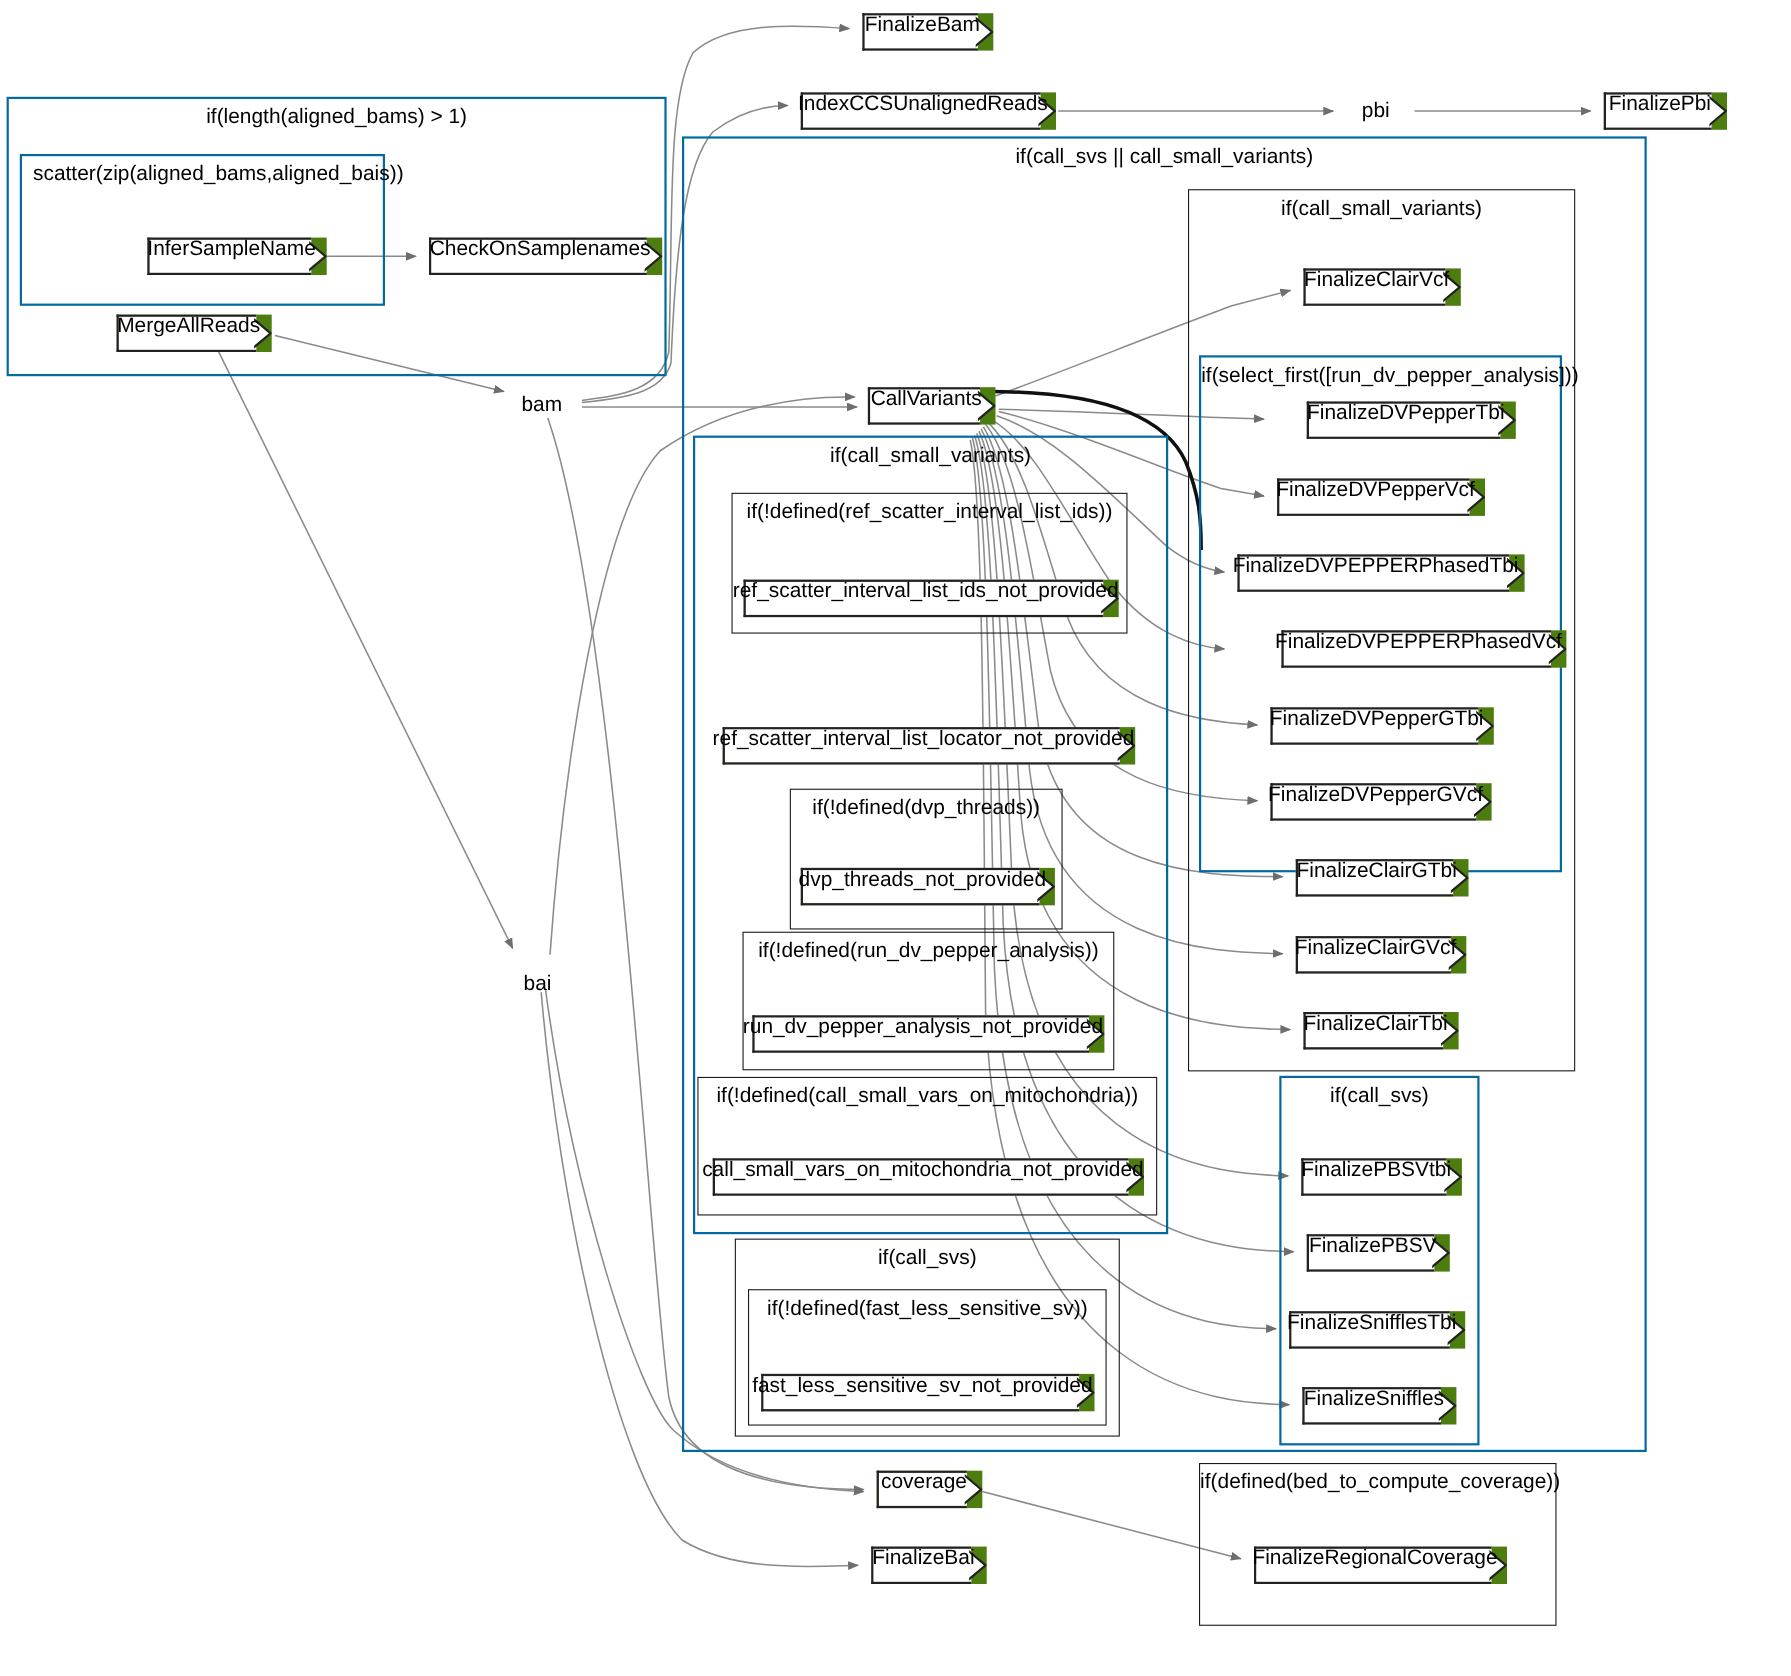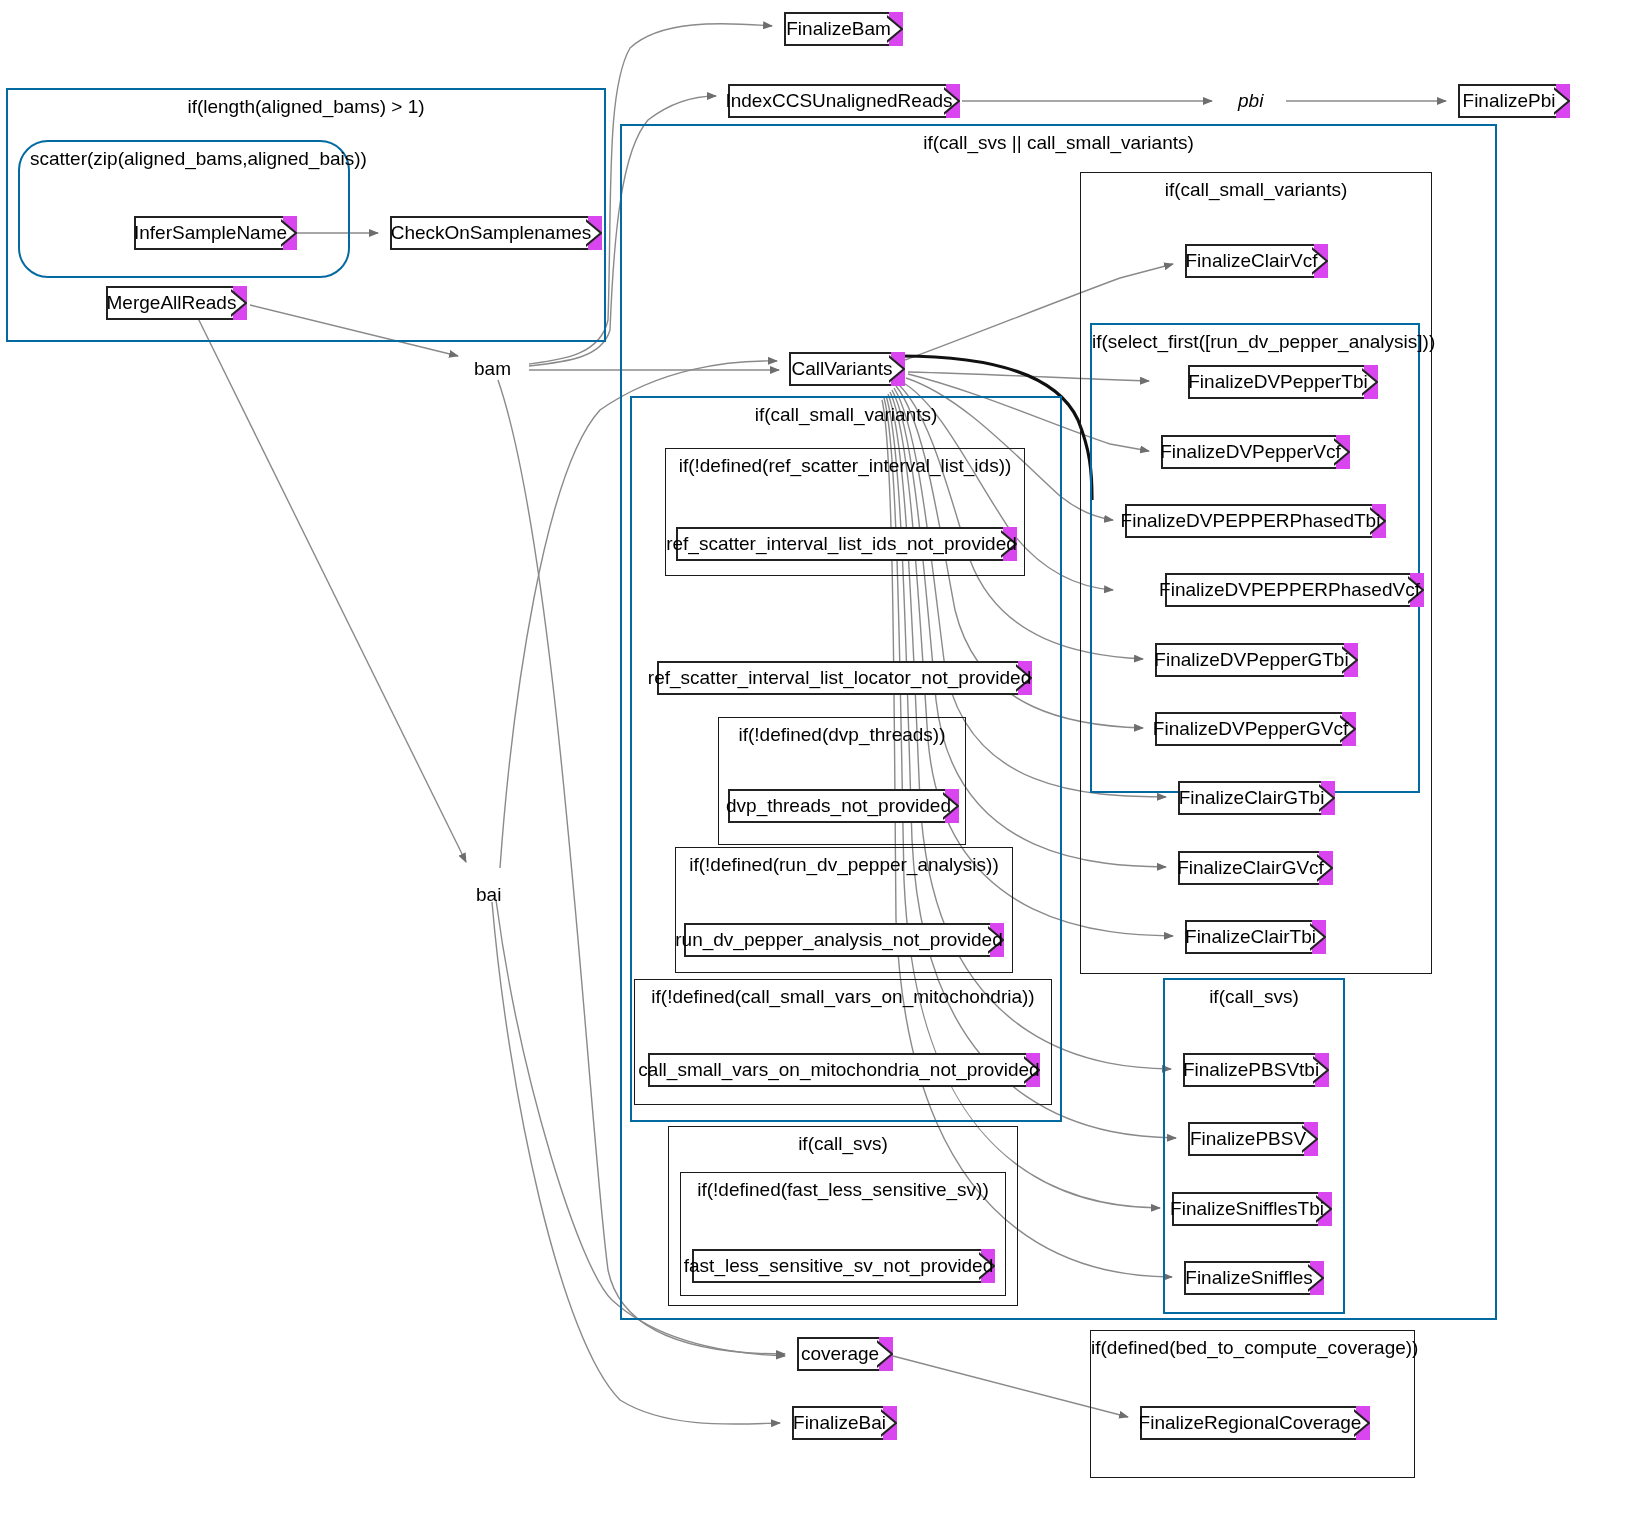--- a/index.html
+++ b/index.html
@@ -40,26 +40,25 @@
     font-size: 19px;
     color: #000;
     white-space: nowrap;
   }
   
   .node {
     position: absolute;
     height: 34px;
     box-sizing: border-box;
     display: flex;
-    align-items: center;
     justify-content: center;
     font-size: 19px;
     color: #000;
     white-space: nowrap;
-    background: #d946ef;
+    background: #4d7c0f;
   }
   .node .body {
     position: absolute;
     left: 0; top: 0; bottom: 0;
     right: 14px;
     border: 2px solid #222;
     border-right: none;
     box-sizing: border-box;
     background: #fff;
   }
@@ -159,21 +158,21 @@
 
     <g fill="none" stroke="#101010" stroke-width="3.2">
       <path d="M900,356 C980,356 1055,370 1078,420 C1090,450 1092,470 1092,500"></path>
     </g>
   </svg>
 
   <div class="cluster" style="left:6px; top:88px; width:600px; height:254px;">
     <div class="cluster-label">if(length(aligned_bams) &gt; 1)</div>
   </div>
 
-  <div class="cluster" style="left:18px; top:140px; width:332px; height:138px;border-radius:30px;">
+  <div class="cluster" style="left:18px; top:140px; width:332px; height:138px;">
     <div class="cluster-label" style="text-align:left; padding-left:10px;">scatter(zip(aligned_bams,aligned_bais))</div>
   </div>
 
   <div class="cluster" style="left:620px; top:124px; width:877px; height:1196px;">
     <div class="cluster-label">if(call_svs || call_small_variants)</div>
   </div>
 
   <div class="cluster thin" style="left:1080px; top:172px; width:352px; height:802px;">
     <div class="cluster-label">if(call_small_variants)</div>
   </div>
@@ -452,21 +451,21 @@
   </div>
 
   <div class="node" style="left:1140px; top:1406px; width:230px;">
     <div class="body"></div>
     <svg class="tip" viewBox="0 0 16 34">
         <path d="M-4,1 L15,17 L-4,33" fill="#fff" stroke="#222" stroke-width="2"></path>
       </svg>
     <span class="label">FinalizeRegionalCoverage</span>
   </div>
 
-  <div class="vnode" style="left:1238px; top:88px;font-style:italic;">
+  <div class="vnode" style="left:1238px; top:88px;">
     <span>pbi</span>
   </div>
   <div class="vnode" style="left:474px; top:356px;">
     <span>bam</span>
   </div>
   <div class="vnode" style="left:476px; top:882px;">
     <span>bai</span>
   </div>
 
 </div>

